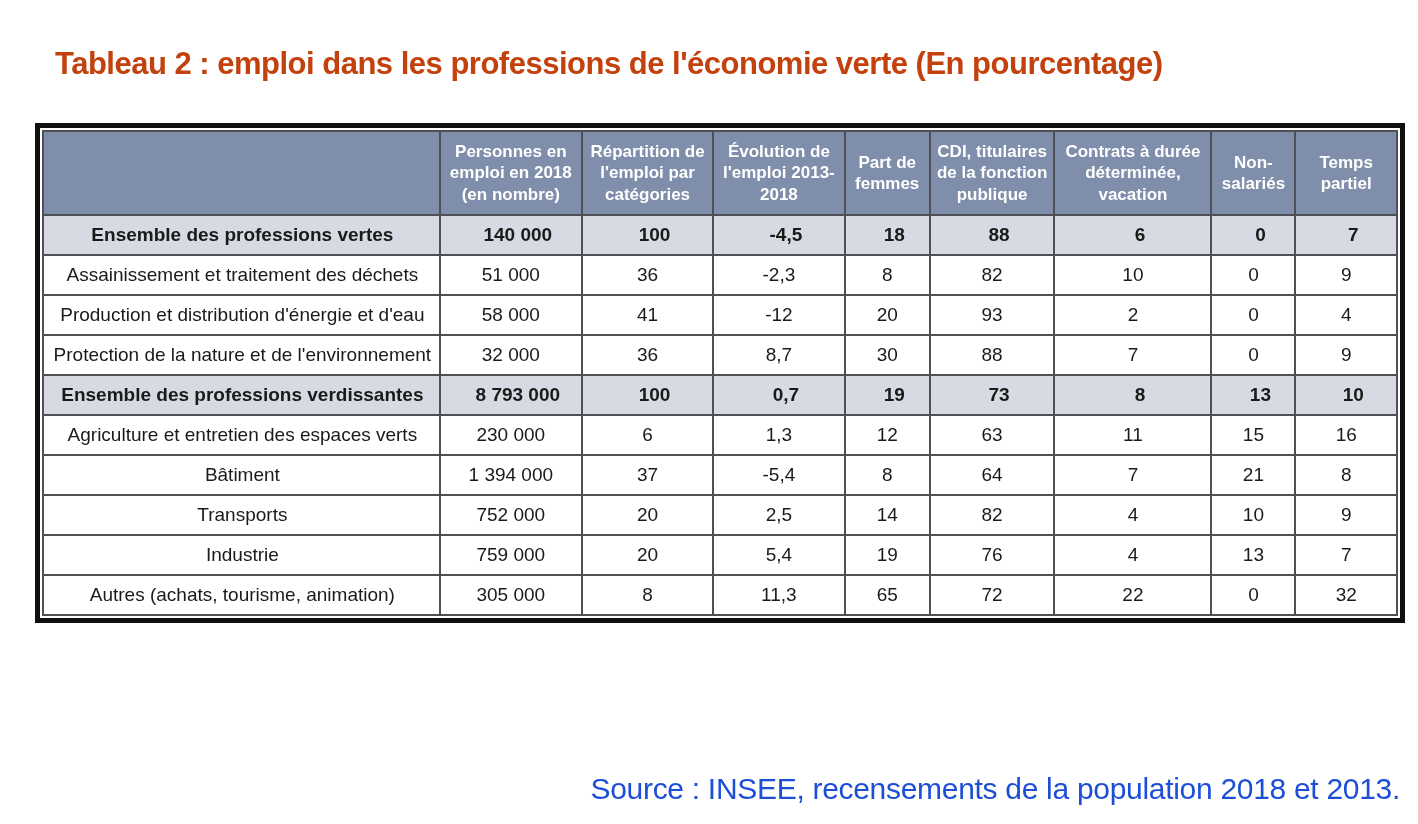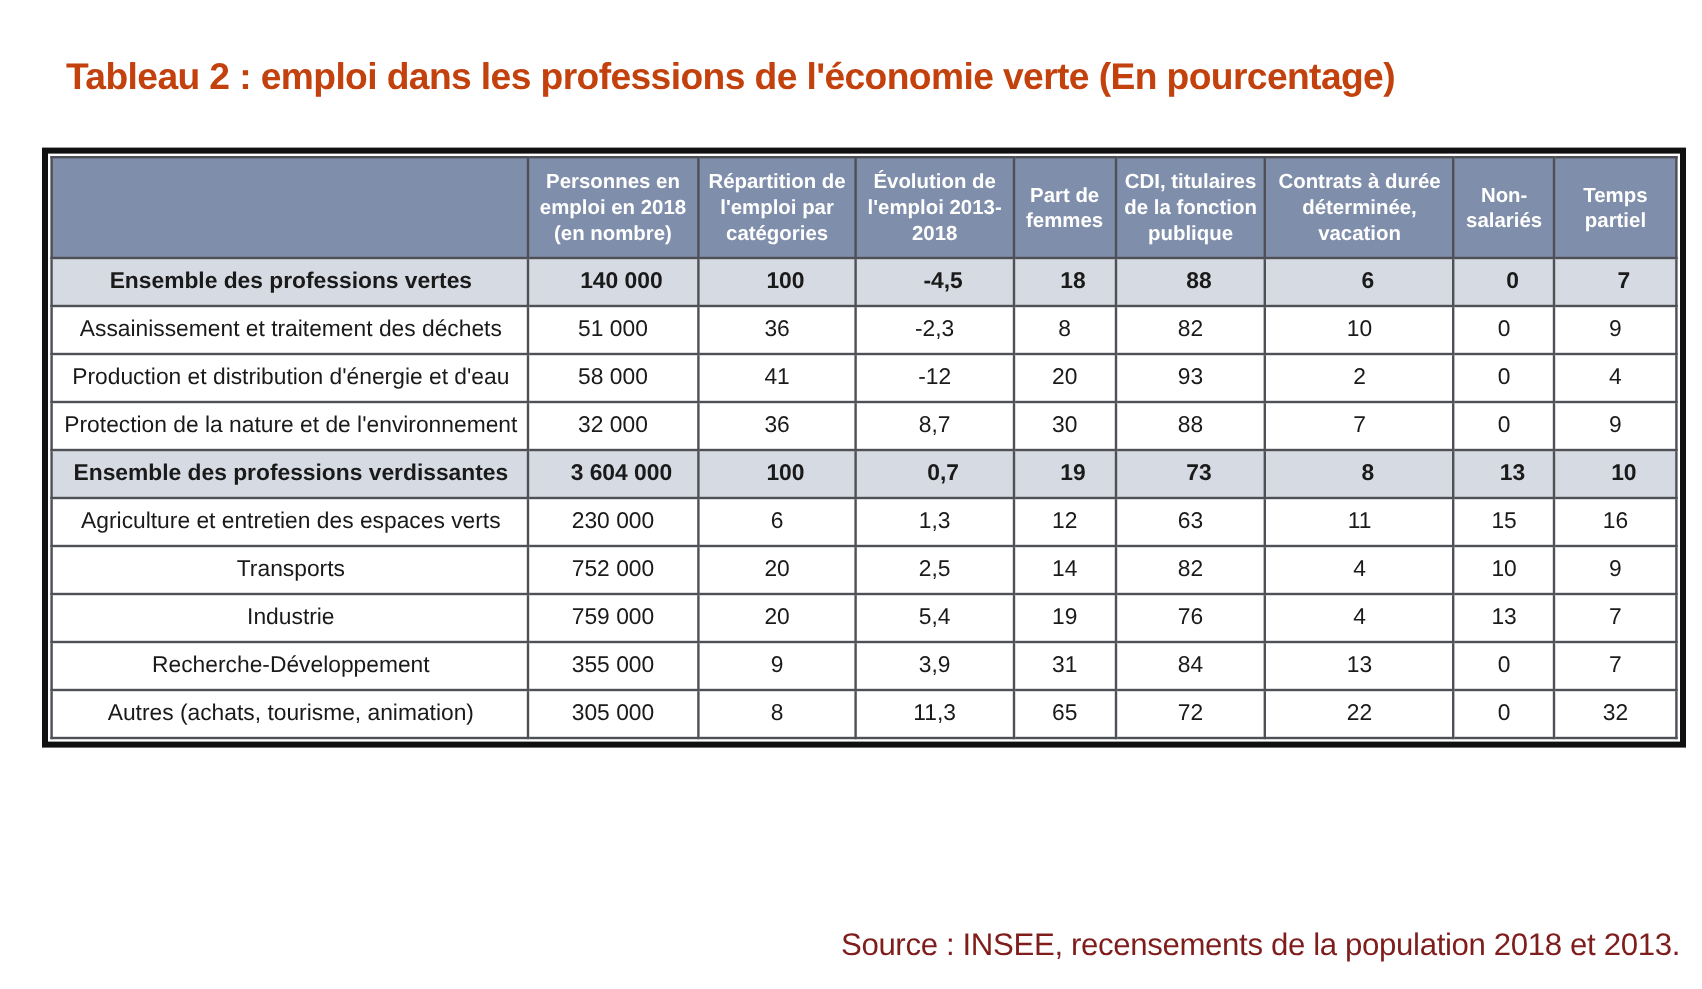--- a/index.html
+++ b/index.html
@@ -85,22 +85,22 @@
   tr.row-total td {
     background: #7f8eaa !important;
     color: #ffffff !important;
     font-weight: 700;
     height: 42px;
   }
   .source-line {
     position: absolute;
     right: 18px;
     top: 772px;
-    font-size: 26px;
-    color: #7f1d1d;
+    font-size: 30px;
+    color: #1d4ed8;
     letter-spacing: -0.3px;
   }
 </style>
 </head>
 <body>
 
 <div class="page">
 
   <h1 class="doc-title">Tableau 2 : emploi dans les professions de l'économie verte (En pourcentage)</h1>
 
@@ -170,41 +170,52 @@
             <td class="num-cell">36</td>
             <td class="num-cell">8,7</td>
             <td class="num-cell">30</td>
             <td class="num-cell">88</td>
             <td class="num-cell">7</td>
             <td class="num-cell">0</td>
             <td class="num-cell">9</td>
           </tr>
           <tr class="row-subtotal">
             <td class="label-cell">Ensemble des professions verdissantes</td>
-            <td class="num-cell">3 604 000</td>
+            <td class="num-cell">8 793 000</td>
             <td class="num-cell">100</td>
             <td class="num-cell">0,7</td>
             <td class="num-cell">19</td>
             <td class="num-cell">73</td>
             <td class="num-cell">8</td>
             <td class="num-cell">13</td>
             <td class="num-cell">10</td>
           </tr>
           <tr class="row-normal">
             <td class="label-cell">Agriculture et entretien des espaces verts</td>
             <td class="num-cell">230 000</td>
             <td class="num-cell">6</td>
             <td class="num-cell">1,3</td>
             <td class="num-cell">12</td>
             <td class="num-cell">63</td>
             <td class="num-cell">11</td>
             <td class="num-cell">15</td>
             <td class="num-cell">16</td>
           </tr>
           <tr class="row-normal">
+            <td class="label-cell">Bâtiment</td>
+            <td class="num-cell">1 394 000</td>
+            <td class="num-cell">37</td>
+            <td class="num-cell">-5,4</td>
+            <td class="num-cell">8</td>
+            <td class="num-cell">64</td>
+            <td class="num-cell">7</td>
+            <td class="num-cell">21</td>
+            <td class="num-cell">8</td>
+          </tr>
+          <tr class="row-normal">
             <td class="label-cell">Transports</td>
             <td class="num-cell">752 000</td>
             <td class="num-cell">20</td>
             <td class="num-cell">2,5</td>
             <td class="num-cell">14</td>
             <td class="num-cell">82</td>
             <td class="num-cell">4</td>
             <td class="num-cell">10</td>
             <td class="num-cell">9</td>
           </tr>
@@ -213,31 +224,20 @@
             <td class="num-cell">759 000</td>
             <td class="num-cell">20</td>
             <td class="num-cell">5,4</td>
             <td class="num-cell">19</td>
             <td class="num-cell">76</td>
             <td class="num-cell">4</td>
             <td class="num-cell">13</td>
             <td class="num-cell">7</td>
           </tr>
           <tr class="row-normal">
-            <td class="label-cell">Recherche-Développement</td>
-            <td class="num-cell">355 000</td>
-            <td class="num-cell">9</td>
-            <td class="num-cell">3,9</td>
-            <td class="num-cell">31</td>
-            <td class="num-cell">84</td>
-            <td class="num-cell">13</td>
-            <td class="num-cell">0</td>
-            <td class="num-cell">7</td>
-          </tr>
-          <tr class="row-normal">
             <td class="label-cell">Autres (achats, tourisme, animation)</td>
             <td class="num-cell">305 000</td>
             <td class="num-cell">8</td>
             <td class="num-cell">11,3</td>
             <td class="num-cell">65</td>
             <td class="num-cell">72</td>
             <td class="num-cell">22</td>
             <td class="num-cell">0</td>
             <td class="num-cell">32</td>
           </tr>

